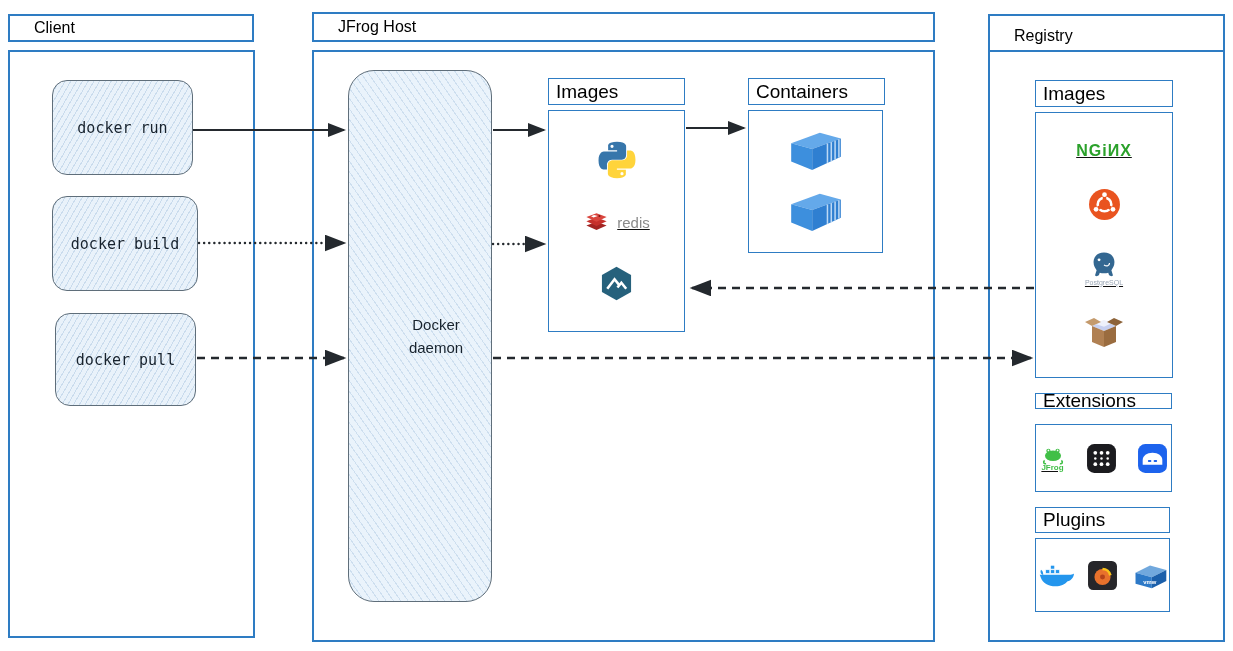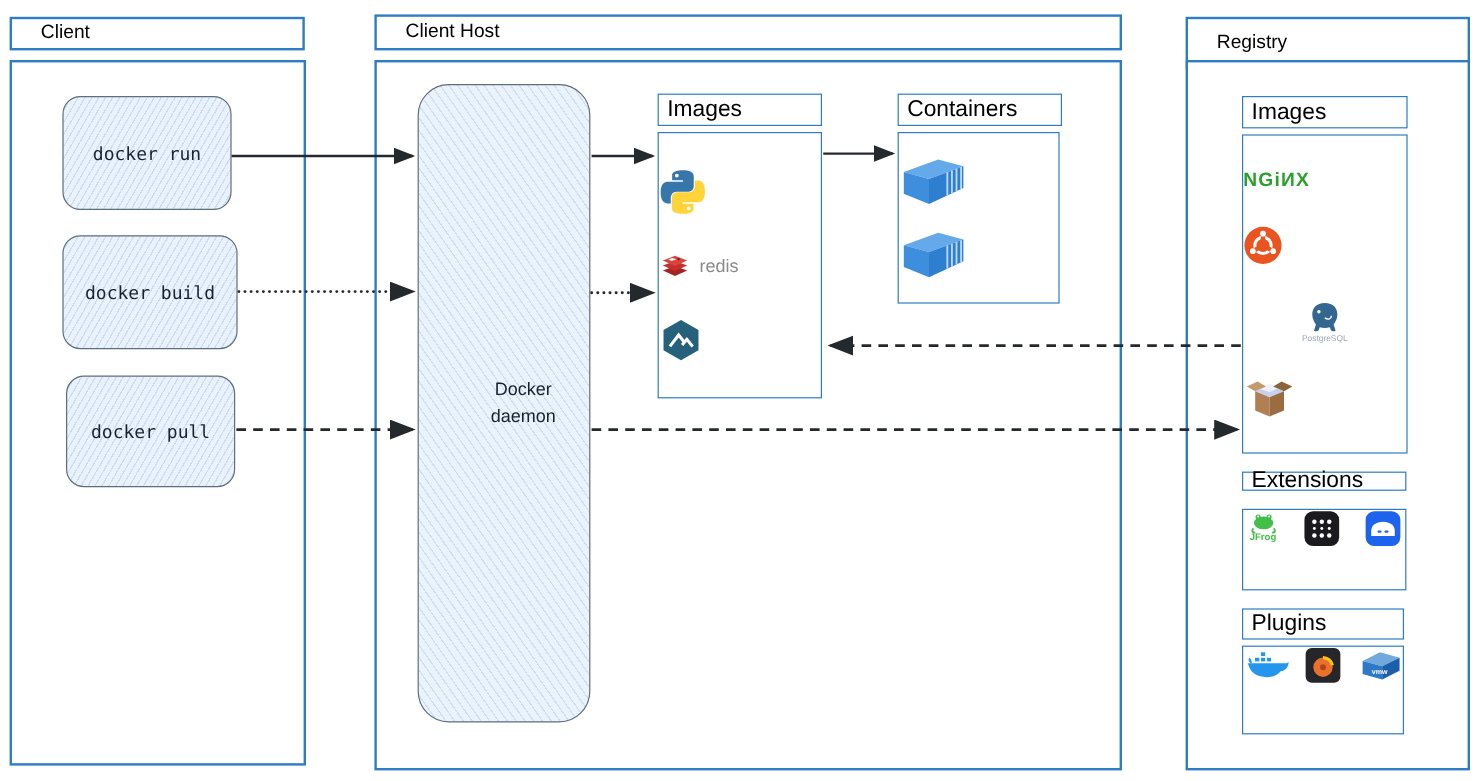--- a/index.html
+++ b/index.html
@@ -6,21 +6,21 @@
   .canvas{position:relative;width:1233px;height:651px;background:#ffffff;overflow:hidden;
           font-family:"Liberation Sans",sans-serif;color:#111;}
   
   .titlebox{position:absolute;border:2px solid #2e7cc3;background:#fff;display:flex;
             align-items:center;padding-left:24px;font-size:16px;color:#000;box-sizing:border-box;}
   .bigbox{position:absolute;border:2px solid #2e7cc3;background:#fff;box-sizing:border-box;}
   
   .subtitle{position:absolute;border:1.6px solid #2e7cc3;background:#fff;display:flex;
             align-items:center;padding-left:7px;font-size:19px;color:#000;box-sizing:border-box;}
   .subbox{position:absolute;border:1.6px solid #2e7cc3;background:#fff;box-sizing:border-box;
-          display:flex;flex-direction:column;justify-content:space-evenly;}
+          display:flex;flex-direction:column;align-items:center;justify-content:space-evenly;text-decoration:underline;}
   .subbox.row{flex-direction:row;justify-content:center;gap:13px;}
   
   .cmdbox{position:absolute;border:1.4px solid #5f6e7a;border-radius:15px;box-sizing:border-box;
           display:flex;align-items:center;justify-content:center;
           font-family:"DejaVu Sans Mono","Liberation Mono",monospace;font-size:15px;color:#17222d;
           background-color:#e9f2fa;
           background-image:repeating-linear-gradient(120deg, rgba(90,140,190,.22) 0px, rgba(90,140,190,.22) 1px, transparent 1px, transparent 5px);}
   .daemon{position:absolute;border:1.6px solid #5f6e7a;border-radius:26px;box-sizing:border-box;
           display:flex;align-items:center;justify-content:center;text-align:center;
           font-size:15px;line-height:1.55;color:#17222d;white-space:pre-line;
@@ -54,21 +54,21 @@
     <span>docker build</span>
   </div>
   <div class="cmdbox" style="left:52px;top:80px;width:141px;height:95px;">
     <span>docker run</span>
   </div>
   <div class="cmdbox" style="left:55px;top:313px;width:141px;height:93px;">
     <span>docker pull</span>
   </div>
 
   <div class="titlebox" style="left:312px;top:12px;width:623px;height:30px;">
-    <span>Client Host</span>
+    <span>JFrog Host</span>
   </div>
   <div class="bigbox" style="left:312px;top:50px;width:623px;height:592px;"></div>
 
   <div class="daemon" style="left:348px;top:70px;width:144px;height:532px;">
     <span>Docker
 daemon</span>
   </div>
 
   <div class="subtitle" style="left:548px;top:78px;width:137px;height:27px;">
     <span>Images</span>

